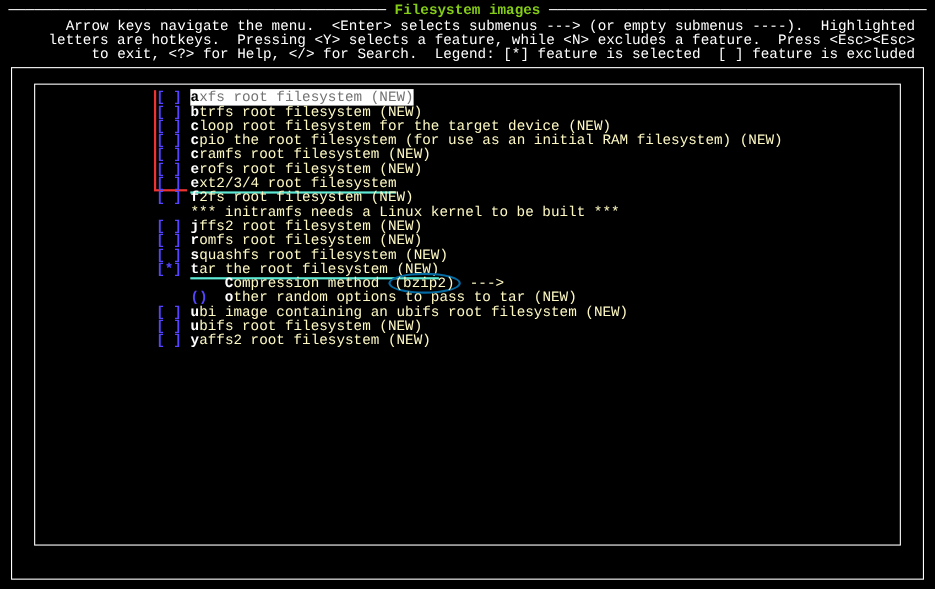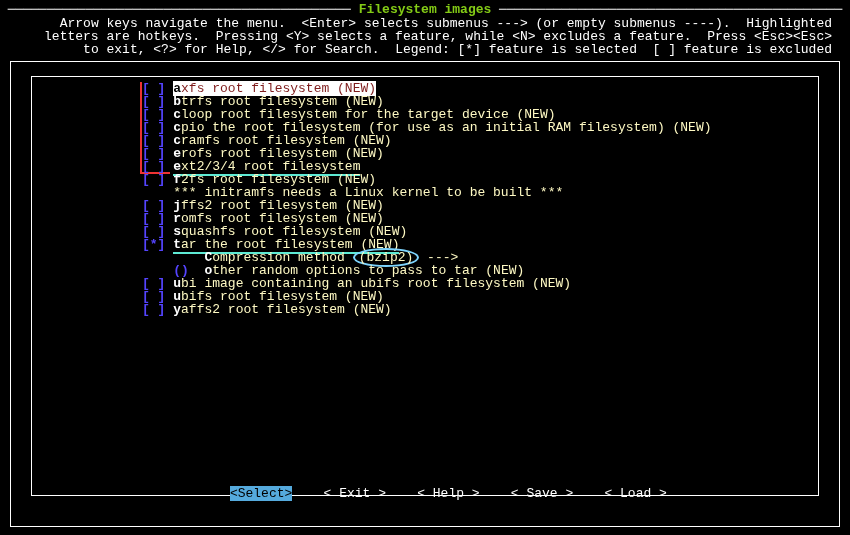--- a/index.html
+++ b/index.html
@@ -10,23 +10,23 @@
   .help{position:absolute;top:17px;left:18px;right:18px;color:#fff;white-space:pre;text-align:right;}
   .outer-box{position:absolute;top:61px;left:10px;right:10px;bottom:8px;border:1px solid #fff;}
   .inner-box{position:absolute;top:14px;left:20px;right:20px;bottom:30px;border:1px solid #fff;}
   .menu{position:absolute;top:82px;left:142px;white-space:pre;}
   .row{height:13px;}
   .bracket{color:#54f;font-weight:bold;}
   .hk{color:#fff;font-weight:bold;}
   .plain{color:#fef9c3;}
   .sel{background:#fff;color:#000;}
   .sel .hk{color:#000;}
-  .sel .plain{color:#7f1d1d;}
+  .sel .plain{color:#737373;}
   .highlight-underline{border-bottom:2px solid #5eead4;}
-  .circle{border:2px solid #7dd3fc;border-radius:50%;padding:0 4px;margin-top:12px;}
+  .circle{border:2px solid #0369a1;border-radius:50%;padding:0 4px;margin-top:12px;}
   .buttons{position:absolute;left:0;right:0;bottom:13px;text-align:center;color:#fff;white-space:pre;}
   .btn{display:inline;}
   .btn-sel{background:#5ad;color:#000;}
   .v-red-bar{position:absolute;left:140px;top:82px;width:2px;height:91px;background:#e33;}
   .h-red-bar{position:absolute;left:140px;top:172px;width:30px;height:2px;background:#e33;}
 </style>
 </head>
 <body>
 
 <div class="screen">
@@ -35,23 +35,20 @@
     <span class="title-line">──────────────────────────────────────────── </span><span class="title-text">Filesystem images</span><span class="title-line"> ────────────────────────────────────────────</span>
   </div>
 
   <div class="help">Arrow keys navigate the menu.  &lt;Enter&gt; selects submenus ---&gt; (or empty submenus ----).  Highlighted
 letters are hotkeys.  Pressing &lt;Y&gt; selects a feature, while &lt;N&gt; excludes a feature.  Press &lt;Esc&gt;&lt;Esc&gt;
 to exit, &lt;?&gt; for Help, &lt;/&gt; for Search.  Legend: [*] feature is selected  [ ] feature is excluded</div>
 
   <div class="outer-box">
     <div class="inner-box"></div>
 
-    <div class="buttons">
-      <span class="btn btn-sel">&lt;Select&gt;</span><span>    </span><span class="btn">&lt; Exit &gt;</span><span>    </span><span class="btn">&lt; Help &gt;</span><span>    </span><span class="btn">&lt; Save &gt;</span><span>    </span><span class="btn">&lt; Load &gt;</span>
-    </div>
   </div>
 
   <div class="v-red-bar"></div>
   <div class="h-red-bar"></div>
 
   <div class="menu" id="menu"><div class="row"><span class="bracket">[ ]</span> <span class="sel"><span class="hk">a</span><span class="plain">xfs root filesystem (NEW)</span></span></div><div class="row"><span class="bracket">[ ]</span> <span class="hk">b</span><span class="plain">trfs root filesystem (NEW)</span></div><div class="row"><span class="bracket">[ ]</span> <span class="hk">c</span><span class="plain">loop root filesystem for the target device (NEW)</span></div><div class="row"><span class="bracket">[ ]</span> <span class="hk">c</span><span class="plain">pio the root filesystem (for use as an initial RAM filesystem) (NEW)</span></div><div class="row"><span class="bracket">[ ]</span> <span class="hk">c</span><span class="plain">ramfs root filesystem (NEW)</span></div><div class="row"><span class="bracket">[ ]</span> <span class="hk">e</span><span class="plain">rofs root filesystem (NEW)</span></div><div class="row"><span class="bracket">[ ]</span> <span class="highlight-underline"><span class="hk">e</span><span class="plain">xt2/3/4 root filesystem</span></span></div><div class="row"><span class="bracket">[ ]</span> <span class="hk">f</span><span class="plain">2fs root filesystem (NEW)</span></div><div class="row"><span class="plain">    *** initramfs needs a Linux kernel to be built ***</span></div><div class="row"><span class="bracket">[ ]</span> <span class="hk">j</span><span class="plain">ffs2 root filesystem (NEW)</span></div><div class="row"><span class="bracket">[ ]</span> <span class="hk">r</span><span class="plain">omfs root filesystem (NEW)</span></div><div class="row"><span class="bracket">[ ]</span> <span class="hk">s</span><span class="plain">quashfs root filesystem (NEW)</span></div><div class="row"><span class="bracket">[*]</span> <span class="highlight-underline"><span class="hk">t</span><span class="plain">ar the root filesystem (NEW)</span></span></div><div class="row"><span class="bracket">       </span> <span class="hk">C</span><span class="plain">ompression method </span><span class="circle plain">(bzip2)</span><span class="plain"> ---&gt;</span></div><div class="row"><span class="bracket">    () </span> <span class="hk">o</span><span class="plain">ther random options to pass to tar (NEW)</span></div><div class="row"><span class="bracket">[ ]</span> <span class="hk">u</span><span class="plain">bi image containing an ubifs root filesystem (NEW)</span></div><div class="row"><span class="bracket">[ ]</span> <span class="hk">u</span><span class="plain">bifs root filesystem (NEW)</span></div><div class="row"><span class="bracket">[ ]</span> <span class="hk">y</span><span class="plain">affs2 root filesystem (NEW)</span></div></div>
 
 </div>
 
 </body></html>

